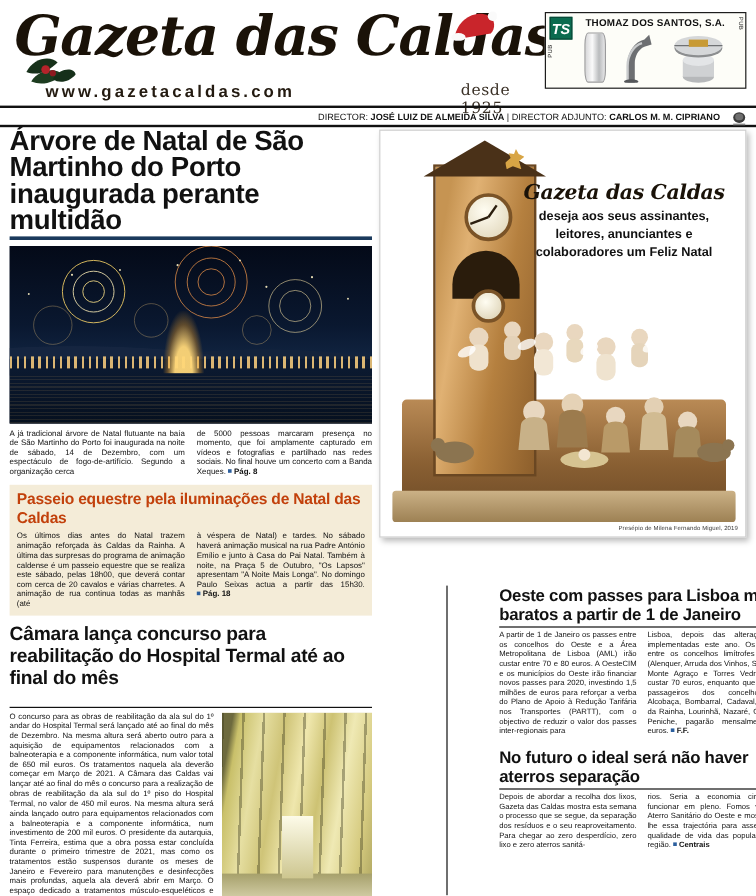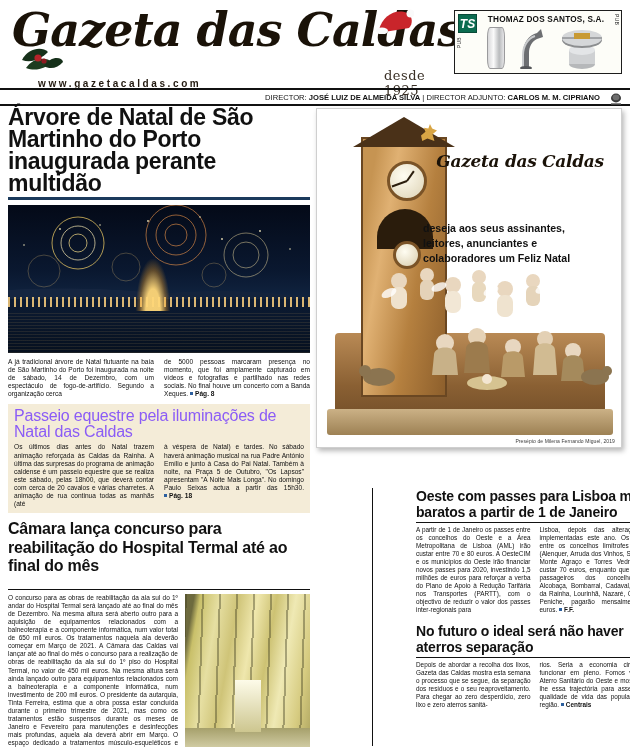--- a/index.html
+++ b/index.html
@@ -41,22 +41,22 @@
     right: 18px; top: 4px;
     width: 38px; height: 26px;
   }
   .holly {
     position: absolute;
     left: 6px; top: 40px;
     width: 46px; height: 30px;
   }
   .site-url {
     position: absolute;
-    left: 26px; top: 74px;
-    font-size: 10px;
+    left: 26px; top: 64px;
+    font-size: 14px;
     font-weight: bold;
     letter-spacing: 2.6px;
     color: #231a10;
   }
   .desde {
     position: absolute;
     left: 372px; top: 64px;
     font-family: "DejaVu Serif", serif;
     font-size: 13px;
     color: #3a3026;
@@ -180,21 +180,21 @@
   .pag { font-weight: bold; white-space: nowrap; }
   .pag .sq { display:inline-block; width:3px; height:3px; background:#2c5f9e; margin-right:2px; vertical-align:1px; }
 
   
   .beige-box {
     background: #f4ecd8;
     padding: 4px 6px 5px 6px;
     margin-top: 6px;
   }
   .headline-md {
-    font-size: 16px; font-weight: normal; color: #8b5cf6;
+    font-size: 13px; font-weight: bold; color: #c2410c;
     line-height: 16px; letter-spacing: -.2px; margin-bottom: 3px;
   }
 
   
   .headline-lg {
     font-size: 16px; font-weight: bold; line-height: 18.5px;
     color: #111; letter-spacing: -.2px; margin-bottom: 13px;
   }
   .hosp-body {
     font-size: 6.5px; line-height: 8.1px; text-align: justify; color: #111;
@@ -245,23 +245,23 @@
   .nat-logo {
     position: absolute; left: 108px; top: 42px; width: 190px;
     text-align: center;
     font-family: "DejaVu Serif", serif;
     font-weight: bold; font-style: italic;
     font-size: 17px; color: #1a1208;
     letter-spacing: -.3px;
   }
   .nat-msg {
     position: absolute; left: 106px; top: 64px; width: 194px;
+    text-align: center;
     font-size: 10.6px; font-weight: bold; line-height: 15px;
     color: #111;
-    margin-top: 48px;
   }
   .nat-caption {
     position: absolute; right: 6px; bottom: 3px;
     font-size: 5px; color: #3a3a3a;
     letter-spacing: .1px;
   }
   
   .crib-base {
     position:absolute; left: 18px; bottom: 18px; width: 270px; height: 96px;
     background: linear-gradient(180deg,#b98a55,#8a6033 55%, #6d4a26);

